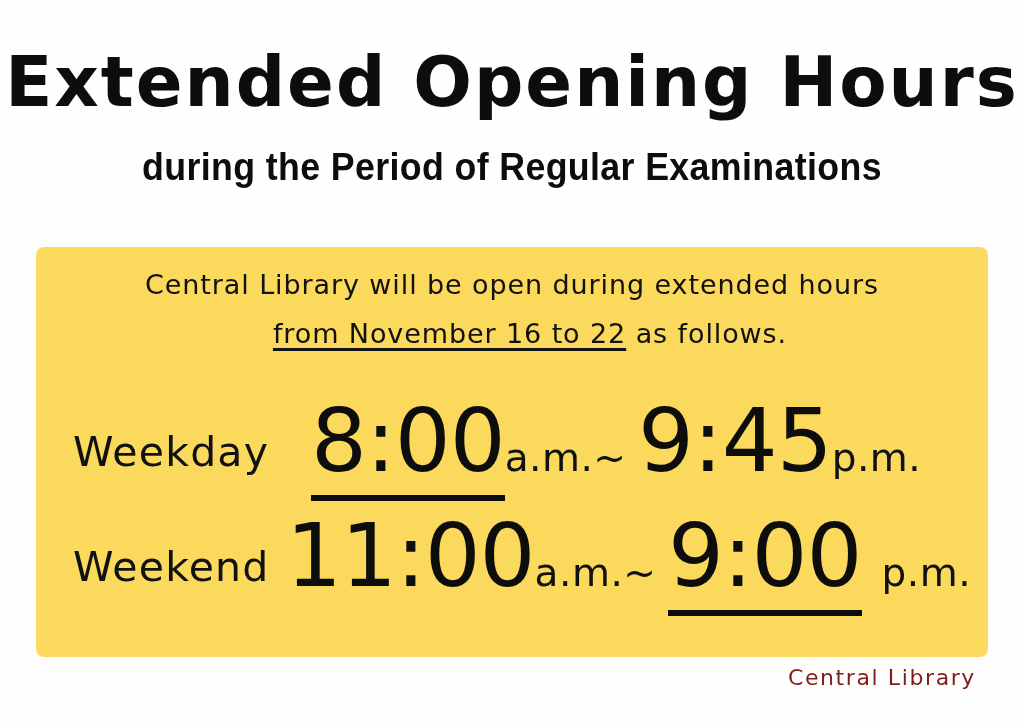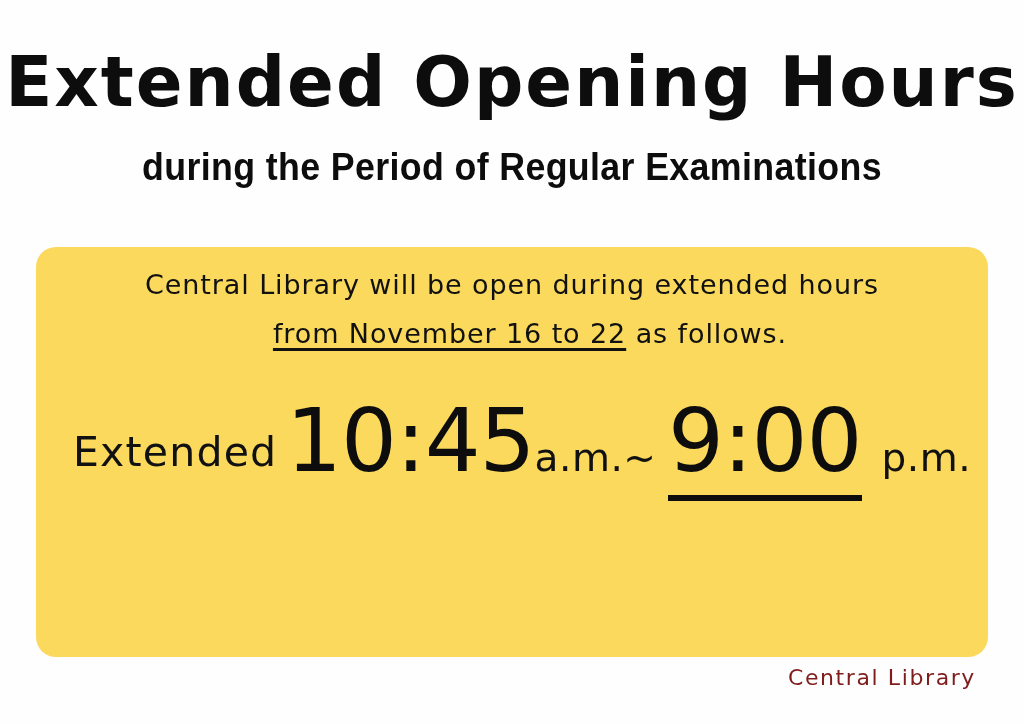--- a/index.html
+++ b/index.html
@@ -54,21 +54,21 @@
   }
 
   
   .panel {
     position: absolute;
     left: 36px;
     top: 247px;
     width: 952px;
     height: 410px;
     background: #FAD95D;
-    border-radius: 20px;
+    border-radius: 8px;
   }
 
   .intro {
     position: absolute;
     left: 0;
     top: 24px;
     width: 952px;
     text-align: center;
   }
   .intro-line {
@@ -177,26 +177,32 @@
 
     <div class="intro">
       <div class="intro-line">Central Library will be open during extended hours</div>
       <div class="intro-line second">
         <span class="u-thin">from November 16 to 22</span><span> as follows.</span>
       </div>
     </div>
 
     <div class="hours">
 
-
-      <div class="hours-row row-weekend">
-        <div class="row-label">Extended</div>
+      <div class="hours-row row-weekday">
+        <div class="row-label">Weekday</div>
         <div class="row-times">
-          <span class="big-time">10:45</span><span class="meridiem">a.m.</span><span class="tilde">~</span><span class="gap-sm"></span><span class="big-time underlined">9:00</span><span class="gap-md"></span><span class="meridiem">p.m.</span>
+          <span class="big-time underlined">8:00</span><span class="meridiem">a.m.</span><span class="tilde">~</span><span class="gap-sm"></span><span class="big-time">9:45</span><span class="meridiem">p.m.</span>
         </div>
       </div>
 
+      <div class="hours-row row-weekend">
+        <div class="row-label">Weekend</div>
+        <div class="row-times">
+          <span class="big-time">11:00</span><span class="meridiem">a.m.</span><span class="tilde">~</span><span class="gap-sm"></span><span class="big-time underlined">9:00</span><span class="gap-md"></span><span class="meridiem">p.m.</span>
+        </div>
+      </div>
+
     </div>
   </div>
 
   <div class="footer">Central Library</div>
 
 </div>
 
 </body></html>

